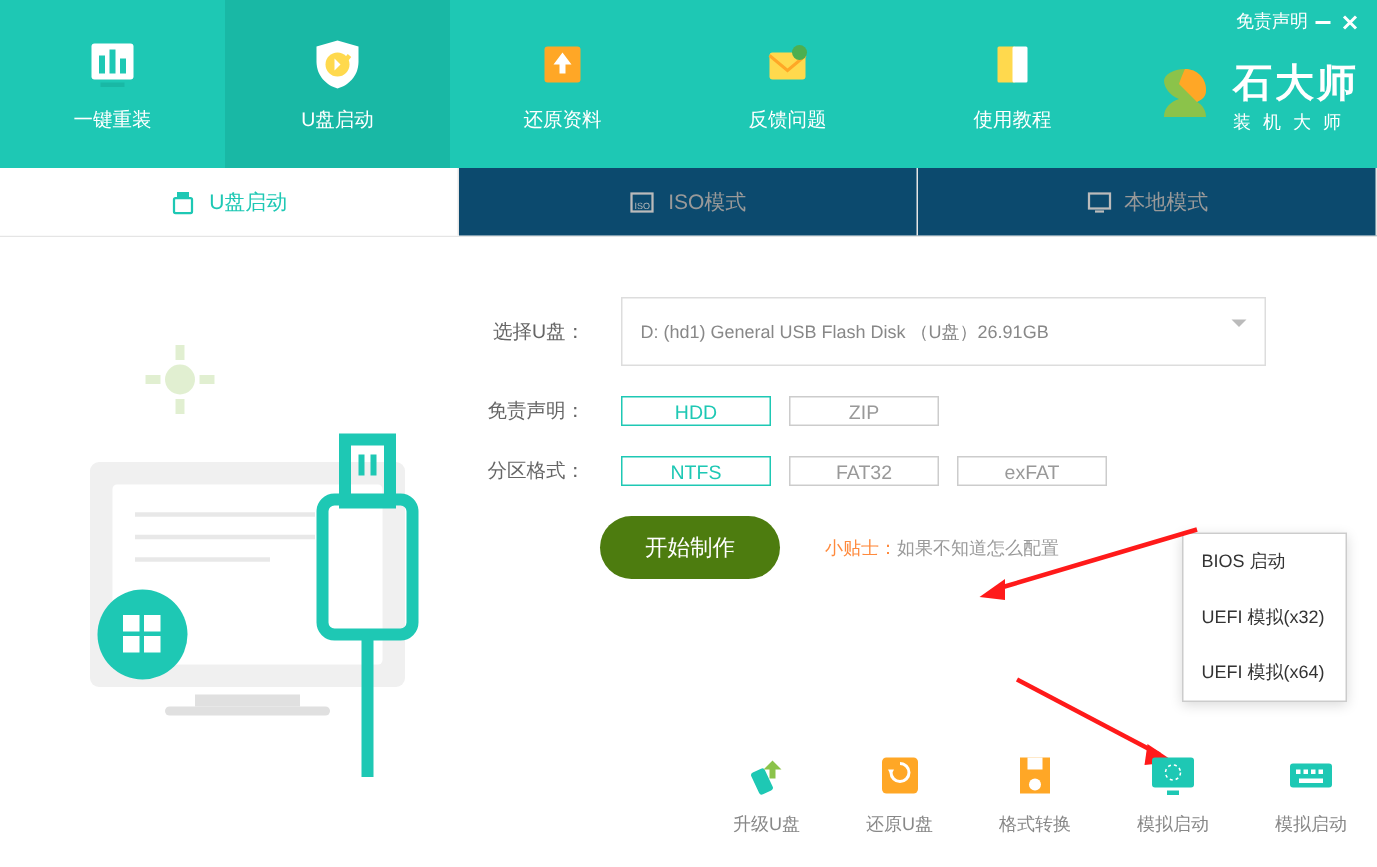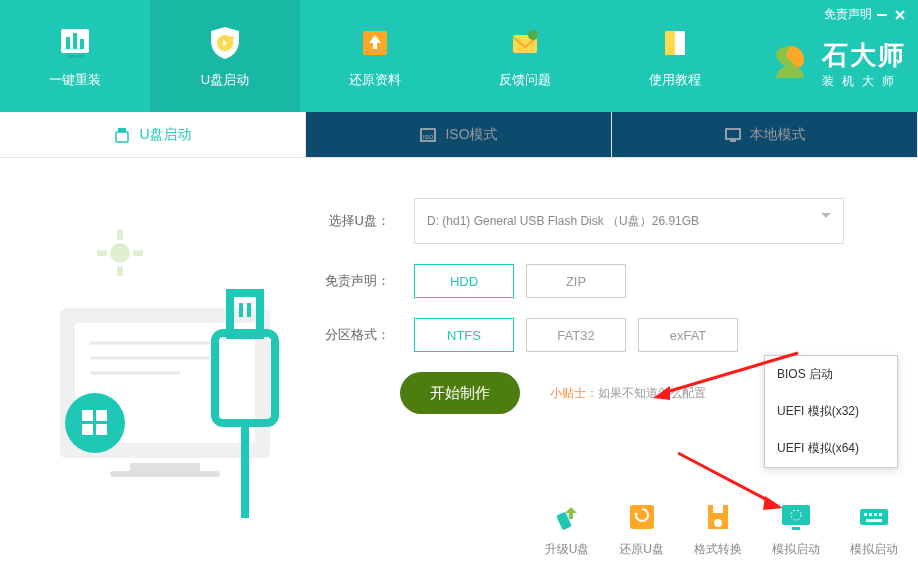--- a/index.html
+++ b/index.html
@@ -18,31 +18,31 @@
 .tab{flex:1;display:flex;align-items:center;justify-content:center;gap:8px;cursor:pointer;font-size:14px;color:#999;background:#0c4a6e;border-right:1px solid #e5e5e5}
 .tab.active{background:#fff;color:#1ec8b4}
 .main{padding:40px 40px 0 40px;display:flex;position:relative}
 .illustration{width:260px;height:320px;position:relative}
 .form{flex:1;padding-left:20px}
 .row{display:flex;align-items:center;margin-bottom:20px}
 .row-label{width:70px;font-size:13px;color:#666;text-align:right;margin-right:24px}
 .select{flex:1;max-width:430px;height:46px;border:1px solid #ddd;padding:0 30px 0 12px;font-size:12px;color:#888;display:flex;align-items:center;position:relative;background:#fff;cursor:pointer}
 .select::after{content:"";position:absolute;right:12px;top:14px;border:5px solid transparent;border-top-color:#bbb}
 .opt-group{display:flex;gap:12px}
-.opt{width:100px;height:34px;border:1px solid #ccc;display:flex;align-items:center;justify-content:center;font-size:13px;color:#999;cursor:pointer;background:#fff}
+.opt{width:100px;height:20px;border:1px solid #ccc;display:flex;align-items:center;justify-content:center;font-size:13px;color:#999;cursor:pointer;background:#fff}
 .opt.selected{border-color:#1ec8b4;color:#1ec8b4}
 .action-row{display:flex;align-items:center;margin-top:10px;padding-left:80px}
 .start-btn{width:120px;height:42px;background:#4d7c0f;color:#fff;border:none;border-radius:21px;font-size:15px;cursor:pointer}
 .tip{margin-left:30px;font-size:12px;color:#999}
 .tip-label{color:#ff8a3d}
-.bottom-actions{position:absolute;bottom:20px;right:20px;display:flex;gap:30px}
+.bottom-actions{position:absolute;bottom:20px;right:20px;display:flex;gap:44px}
 .ba{display:flex;flex-direction:column;align-items:center;gap:6px;cursor:pointer}
 .ba-icon{width:36px;height:36px;display:flex;align-items:center;justify-content:center}
 .ba-label{font-size:12px;color:#888}
-.popup{position:absolute;right:20px;bottom:110px;width:134px;background:#fff;border:1px solid #ccc;box-shadow:0 2px 8px rgba(0,0,0,.15)}
+.popup{position:absolute;right:20px;bottom:110px;width:110px;background:#fff;border:1px solid #ccc;box-shadow:0 2px 8px rgba(0,0,0,.15)}
 .popup-item{padding:10px 12px;font-size:12px;color:#333;cursor:pointer}
 .arrow{position:absolute;pointer-events:none}
 .gear-bg{position:absolute;left:55px;top:30px;width:50px;height:50px;opacity:.25}
 .gear-bg svg{width:100%;height:100%}
 </style>
 </head>
 <body>
 
 <div class="header">
   <div class="nav-item">

